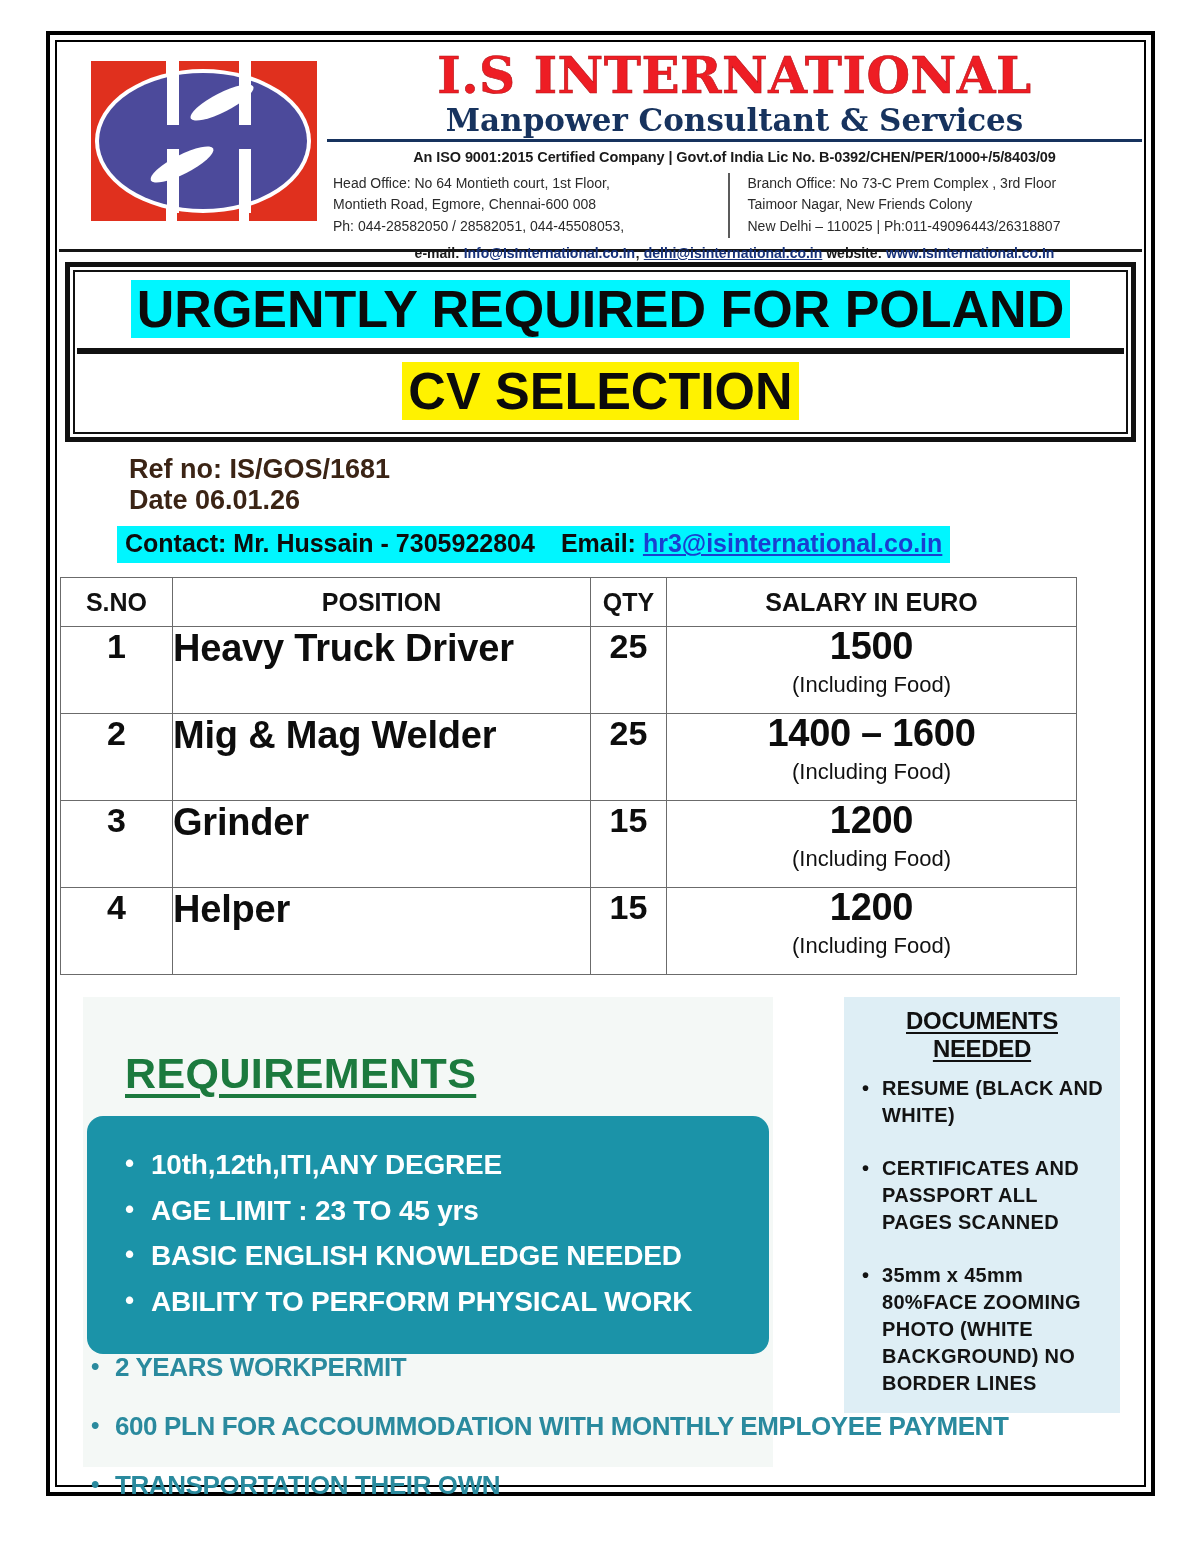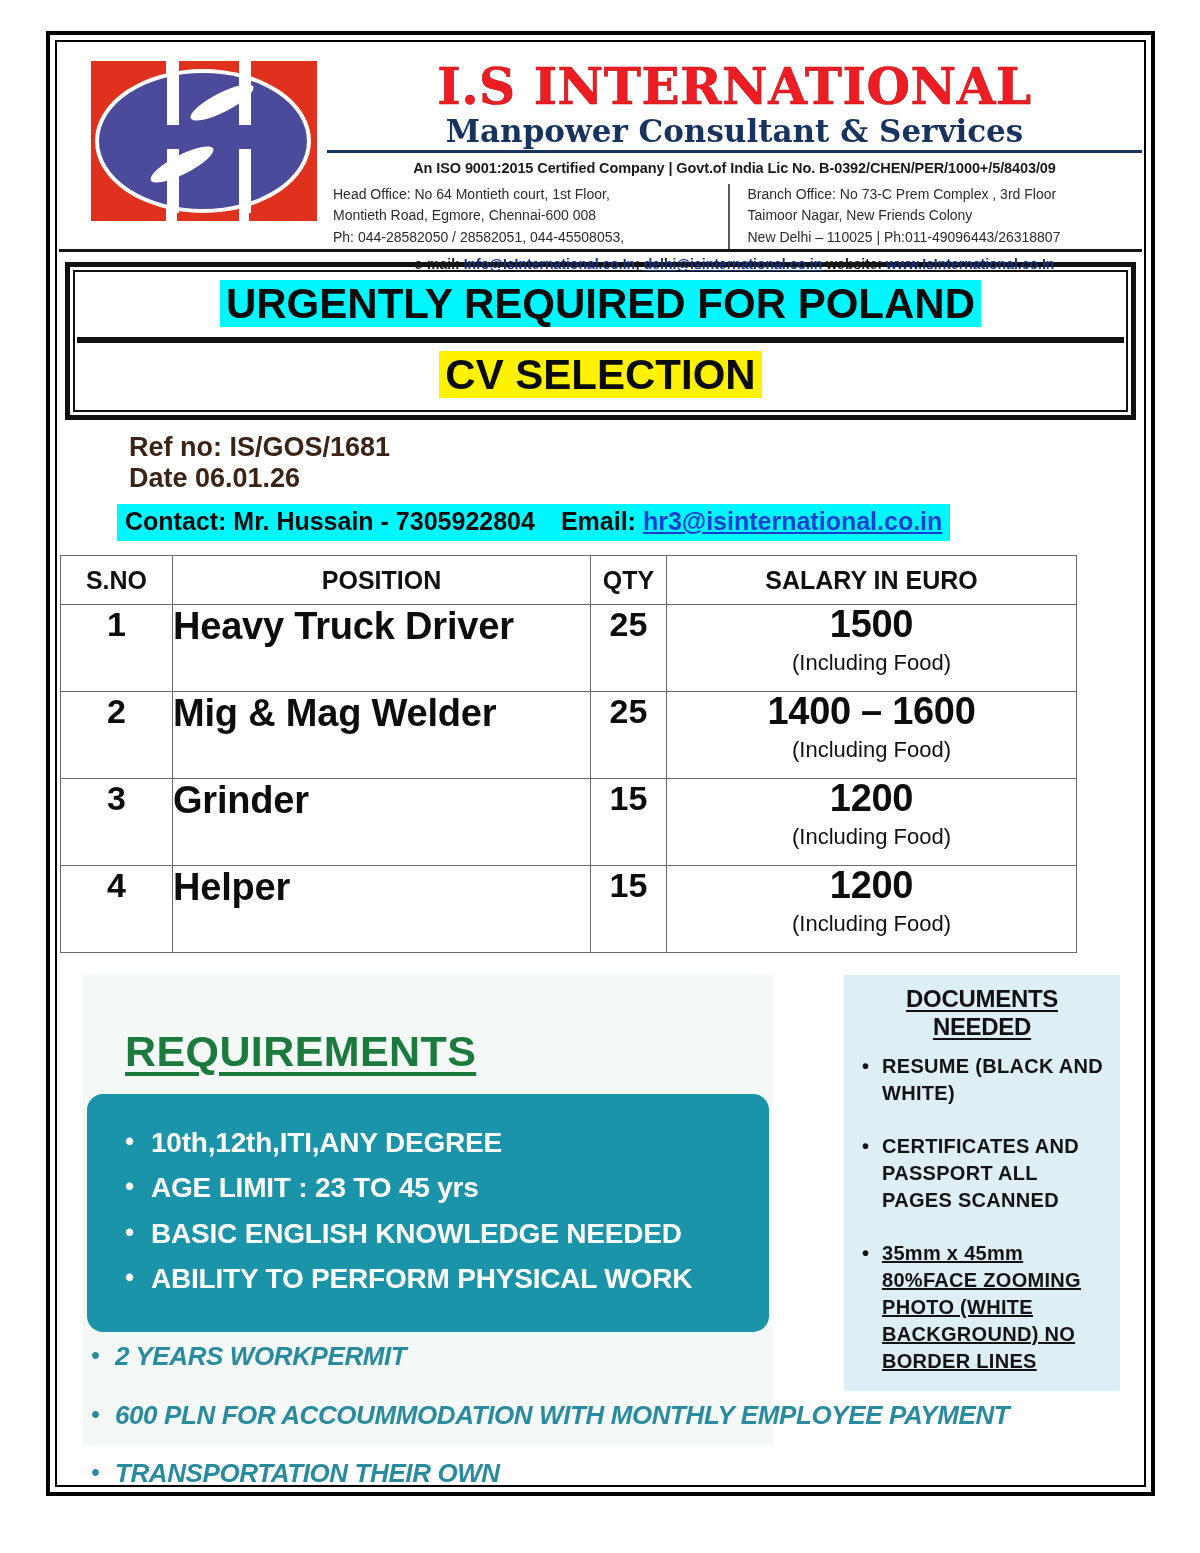--- a/index.html
+++ b/index.html
@@ -92,21 +92,21 @@
     height: 19px;
     border-radius: 50%;
     transform: rotate(-27deg);
   }
   .logo-slash.top { left: 98px; top: 36px; }
   .logo-slash.bot { left: 58px; top: 98px; }
 
   .brand {
     position: absolute;
     left: 268px;
-    top: 11px;
+    top: 0;
     right: 0;
   }
   .brand-title {
     font-family: "DejaVu Serif", serif;
     font-weight: bold;
     font-size: 50px;
     color: #ee1d24;
     letter-spacing: 0.5px;
     line-height: 1.04;
     margin: 6px 0 0 0;
@@ -167,21 +167,21 @@
   }
   .banner-row {
     background: #ffffff;
     text-align: center;
     padding: 6px 0 10px 0;
   }
   .banner-row.second { border-top: 6px solid #111111; padding-top: 8px; }
   .banner-text {
     font-family: "Liberation Sans", sans-serif;
     font-weight: bold;
-    font-size: 42px;
+    font-size: 52px;
     color: #0b0b0b;
     display: inline-block;
     padding: 0 6px;
     line-height: 1.12;
   }
   .hl-cyan   { background: #00f6ff; }
   .hl-yellow { background: #fff200; }
 
   
   .ref-row {
@@ -341,34 +341,33 @@
   .docs-panel ul { margin: 12px 0 0 0; padding: 0 0 0 28px; list-style: none; }
   .docs-panel li {
     font-size: 20px;
     font-weight: bold;
     color: #131313;
     line-height: 1.35;
     margin-bottom: 26px;
     position: relative;
     letter-spacing: 0.3px;
   }
-  .docs-panel li:last-child { margin-bottom: 0; text-decoration: underline; }
+  .docs-panel li:last-child { margin-bottom: 0; }
   .docs-panel li::before {
     content: "\2022";
     position: absolute;
     left: -20px;
     font-size: 20px;
   }
 
   .bottom-notes {
     position: absolute;
     left: 24px;
-    top: 367px;
+    top: 356px;
     width: 1040px;
-    font-style: italic;
   }
   .bottom-notes .note-item {
     font-size: 26px;
     font-weight: bold;
     color: #2a8a9e;
     line-height: 1.1;
     margin-bottom: 30px;
     padding-left: 32px;
     position: relative;
     letter-spacing: -0.4px;

